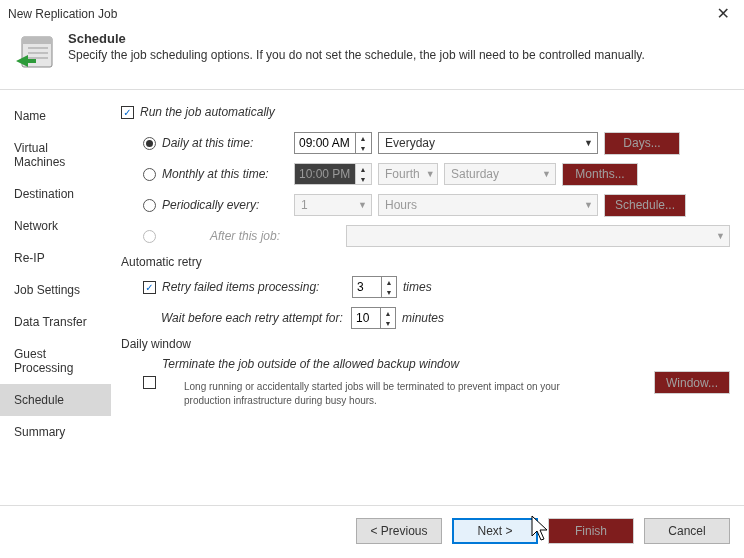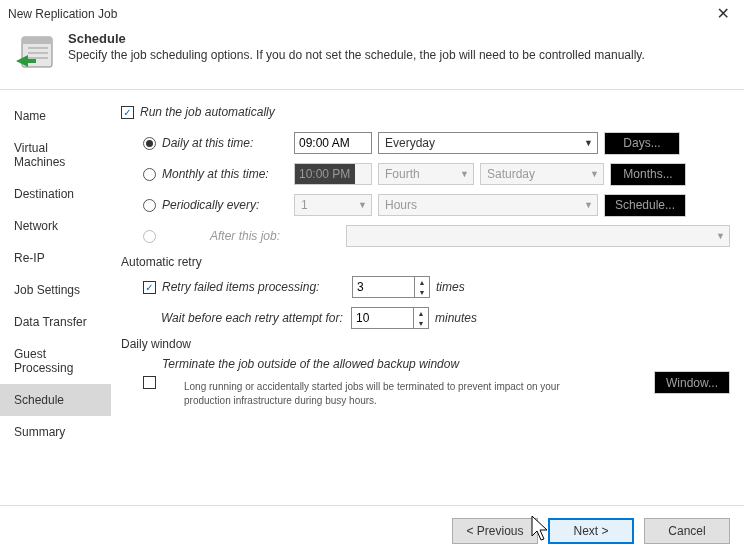--- a/index.html
+++ b/index.html
@@ -58,21 +58,21 @@
     .checkbox, .radio { margin-right: 6px; cursor: pointer; }
     .checkbox { width: 13px; height: 13px; border: 1px solid #333; display: inline-flex; align-items: center; justify-content: center; font-size: 10px; color: #0066cc; background:#fff; }
     .radio { width: 13px; height: 13px; border: 1px solid #555; border-radius: 50%; display: inline-flex; align-items: center; justify-content: center; background:#fff; }
     .radio.selected::after { content: ""; width: 7px; height: 7px; background: #333; border-radius: 50%; }
     .radio.disabled, .checkbox.disabled { border-color: #bbb; cursor: default; }
     .label { font-size: 12px; font-style: italic; }
     .label.disabled { color: #999; margin-left: 48px; }
     .schedule-grid .radio-label { width: 132px; display: inline-block; }
     .spinner {
       display: inline-flex; 
-      border: 1px solid #888; height: 22px; background: #fff; gap: 33px;
+      border: 1px solid #888; height: 22px; background: #fff;
     }
     .spinner input {
       border: none; width: 58px; height: 20px; padding: 0 4px; font-size: 12px; font-family: inherit; outline: none;
     }
     .spinner.small input { width: 28px; }
     .spinner .arrows { display: flex; flex-direction: column; border-left: 1px solid #888; }
     .spinner .arrow { width: 14px; height: 10px; display: flex; align-items: center; justify-content: center; font-size: 7px; cursor: pointer; user-select:none; }
     .spinner.disabled { border-color: #ccc; background: #f5f5f5; }
     .spinner.disabled input { color: #999; background: #404040; }
     .spinner.disabled .arrows { border-color: #ccc; }
@@ -82,38 +82,38 @@
       border: 1px solid #888; height: 22px; padding: 0 4px 0 6px; background: #fff;
       font-size: 12px; cursor: pointer;
     }
     .select .chev { font-size: 9px; margin-left: 6px; }
     .select.disabled { border-color: #ccc; color: #999; cursor: default; background:#f5f5f5;}
     .btn {
       display: inline-flex; align-items: center; justify-content: center;
       border: 1px solid #adadad; height: 23px; padding: 0 10px;
       background: #e1e1e1; font-size: 12px; cursor: pointer; min-width: 76px;
     }
-    .btn.disabled { color: #a0a0a0; background: #000000; border-color: #d0d0d0; cursor: default; }
+    .btn.disabled { color: #a0a0a0; background: #7f1d1d; border-color: #d0d0d0; cursor: default; }
     .section-label { font-size: 12px; margin: 6px 0 6px 0; }
     .note { font-size: 10px; color: #555; margin-left: 22px; margin-top: 9px; line-height: 1.4; max-width: 380px; }
     .footer {
       position: absolute; bottom: 0; left: 0; right: 0;
       display: flex; justify-content: flex-end; gap: 10px;
       padding: 12px 14px 14px 0;
       border-top: 1px solid #ddd;
       background:#fff;
     }
     .footer .btn { min-width: 86px; height: 26px; }
     .footer .btn.primary { border: 2px solid #0078d7; background: #e5f1fb; }
     .cursor-img { position: absolute; left: 530px; top: 514px; pointer-events: none; }
     .afterjob-select { flex: 1; margin-left: 4px; }
     .rgap { margin-left: 6px; }
     .col-time { width: 78px; }
-    .col-f { width: 96px; }
-    .col-day { width: 124px; }
+    .col-f { width: 60px; }
+    .col-day { width: 112px; }
     .col-every { width: 220px; }
   </style>
 </head>
 <body>
 
 <div class="titlebar">
   <span>New Replication Job</span>
   <span class="close">✕</span>
 </div>
 
@@ -250,18 +250,19 @@
         <div class="note">Long running or accidentally started jobs will be terminated to prevent impact on your production infrastructure during busy hours.</div>
       </div>
       <span class="btn disabled">Window...</span>
     </div>
   </div>
 </div>
 
 <div class="footer">
   <span class="btn">&lt; Previous</span>
   <span class="btn primary">Next &gt;</span>
+  <span class="btn disabled">Finish</span>
   <span class="btn">Cancel</span>
 </div>
 
 <svg class="cursor-img" width="20" height="28">
   <path d="M2 2 L2 22 L7 17 L11 26 L14 25 L10 16 L17 16 Z" fill="#fff" stroke="#000" stroke-width="1"></path>
 </svg>
 
 </body></html>

